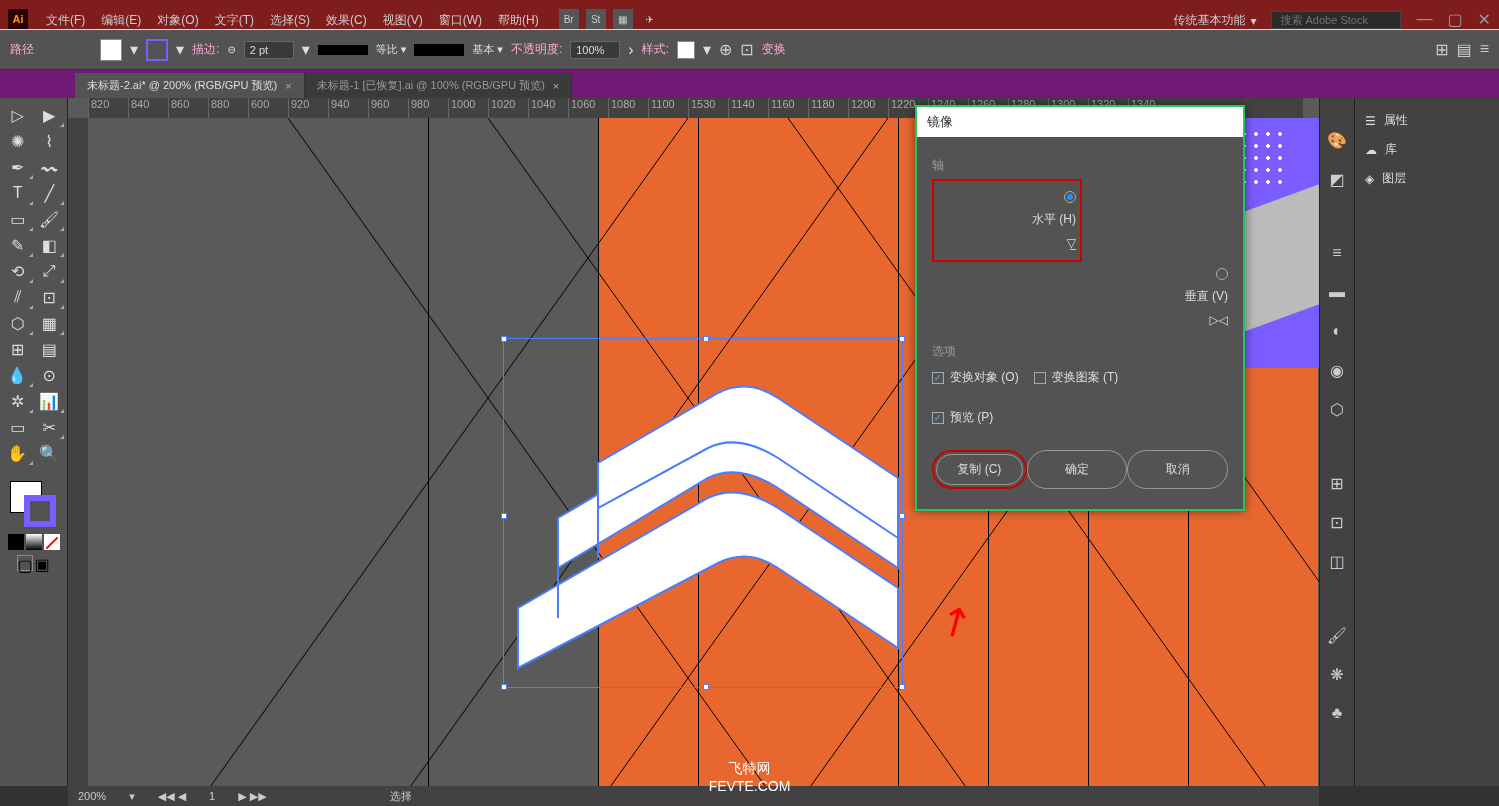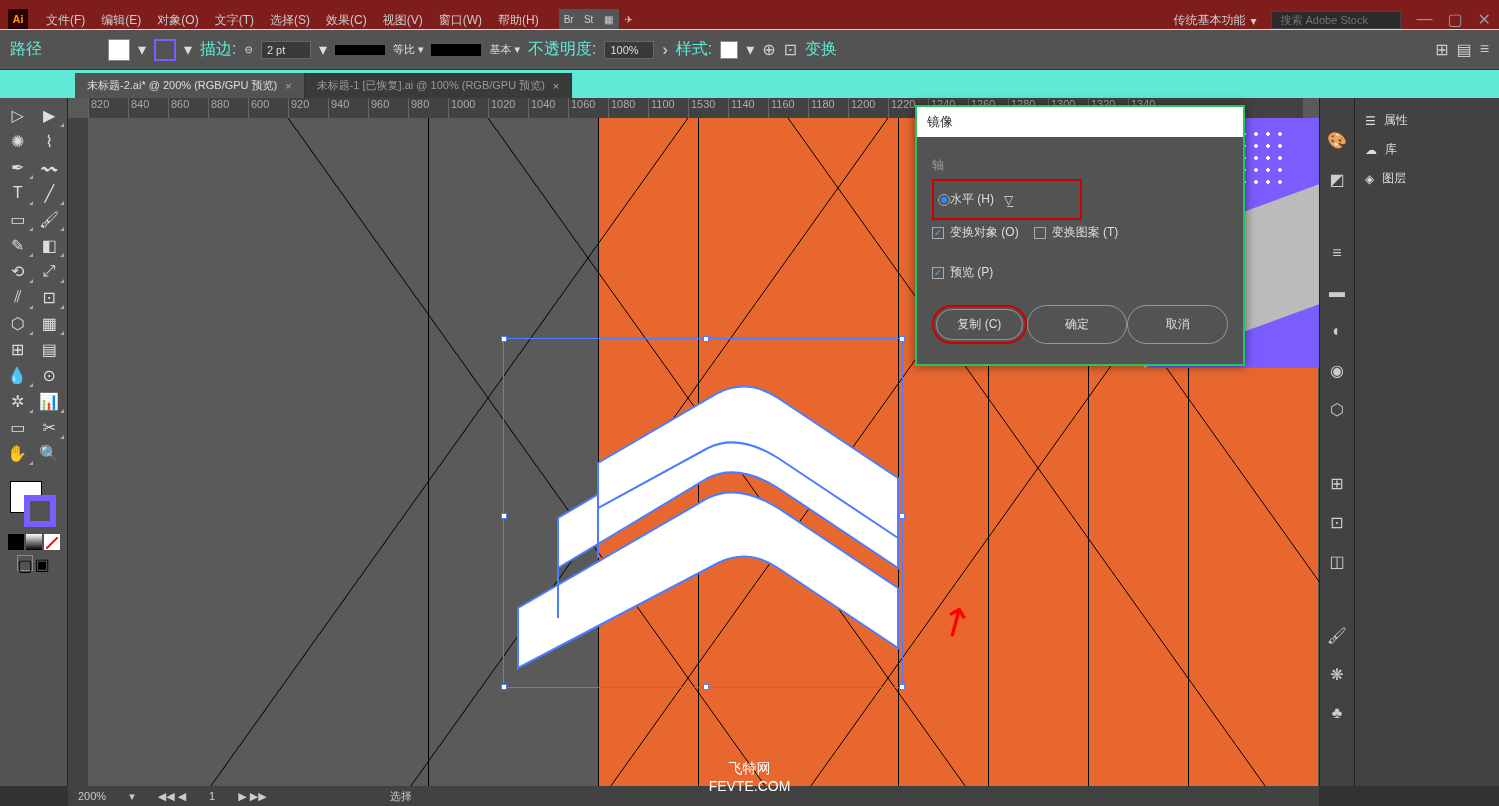--- a/index.html
+++ b/index.html
@@ -2,37 +2,37 @@
 <html><head>
 <meta charset="utf-8">
 <style>
 * { margin: 0; padding: 0; box-sizing: border-box; font-family: "Microsoft YaHei", sans-serif; }
 body { background: #323232; width: 1499px; height: 806px; overflow: hidden; position: relative; }
 
 
 .menubar { height: 30px; background: #7f1d1d; display: flex; align-items: flex-end; padding: 0 8px; border-bottom: 1px solid #fde047; }
 .ai-logo { width: 20px; height: 20px; background: #2b0000; color: #ff9a00; font-weight: bold; font-size: 11px; display: flex; align-items: center; justify-content: center; margin-right: 10px; }
 .menu-item { color: #ccc; font-size: 12px; padding: 0 8px; cursor: pointer; margin-top: 48px; }
-.menubar-icons { display: flex; gap: 0; margin-left: 12px; }
+.menubar-icons { display: flex; gap: 7px; margin-left: 12px; }
 .mb-icon { width: 20px; height: 20px; background: #555; display: flex; align-items: center; justify-content: center; color: #ccc; font-size: 10px; }
 .workspace-label { margin-left: auto; color: #ccc; font-size: 12px; display: flex; align-items: center; gap: 5px; }
 .search-stock { background: #2a2a2a; border: 1px solid #444; color: #888; font-size: 11px; padding: 2px 8px; width: 130px; margin-left: 15px; }
 .window-controls { display: flex; gap: 15px; margin-left: 15px; color: #999; }
 
 
 .control-bar { height: 40px; background: #535353; display: flex; align-items: center; padding: 0 10px; gap: 8px; border-bottom: 1px solid #333; }
-.ctrl-label { color: #5eead4; font-size: 16px; }
+.ctrl-label { color: #f9a8d4; font-size: 12px; }
 .fill-swatch { width: 22px; height: 22px; background: #fff; border: 1px solid #888; }
 .stroke-swatch { width: 22px; height: 22px; background: #535353; border: 2px solid #7b5cff; display: inline-block; }
 .ctrl-input { background: #3a3a3a; border: 1px solid #666; color: #ddd; font-size: 11px; padding: 2px 5px; width: 50px; }
 .stroke-preview { width: 50px; height: 10px; background: #000; }
 .ctrl-dropdown { color: #ddd; font-size: 11px; display: flex; align-items: center; gap: 3px; }
 
 
-.tab-bar { height: 28px; background: #5eead4; display: flex; align-items: flex-end; padding-left: 75px; }
+.tab-bar { height: 28px; background: #701a75; display: flex; align-items: flex-end; padding-left: 75px; }
 .tab { background: #535353; color: #ddd; font-size: 11px; padding: 5px 12px; display: flex; align-items: center; gap: 8px; border-right: 1px solid #333; }
 .tab.inactive { background: #3a3a3a; color: #999; }
 .tab-close { color: #aaa; cursor: pointer; }
 
 
 .main { display: flex; height: calc(100% - 118px); }
 
 
 .toolbox { width: 68px; background: #535353; border-right: 1px solid #222; padding: 4px 2px; }
 .tool-row { display: flex; }
@@ -56,21 +56,21 @@
 .logo-shape { position: absolute; left: 420px; top: 230px; }
 .selection-box { position: absolute; left: 415px; top: 220px; width: 400px; height: 350px; border: 1px solid #4a7eff; }
 .sel-handle { position: absolute; width: 6px; height: 6px; background: #fff; border: 1px solid #4a7eff; }
 .purple-box { position: absolute; right: 0; top: 0; width: 175px; height: 250px; background: #7b5cff; }
 .arrow-annotation { position: absolute; left: 850px; top: 480px; color: red; font-size: 40px; transform: rotate(-30deg); }
 
 
 .dialog { position: absolute; left: 915px; top: 105px; width: 330px; background: #535353; border: 2px solid #22c55e; box-shadow: 0 0 10px rgba(0,0,0,0.5); }
 .dialog-title { background: #fff; color: #333; padding: 6px 10px; font-size: 13px; }
 .dialog-body { padding: 20px 15px; color: #ddd; font-size: 12px; }
-.radio-row { display: flex; align-items: center; padding: 6px 0; }
+.radio-row { display: flex; align-items: flex-end; gap: 8px; padding: 6px 0; flex-direction: column; }
 .radio { width: 12px; height: 12px; border: 1px solid #aaa; border-radius: 50%; display: inline-flex; align-items: center; justify-content: center; }
 .radio.checked::after { content: ''; width: 6px; height: 6px; background: #1e90ff; border-radius: 50%; }
 .highlight-red { border: 2px solid #c00; padding: 4px; }
 .angle-input { background: #3a3a3a; border: 1px solid #666; color: #ddd; width: 50px; padding: 2px; }
 .dialog-section-label { color: #999; margin: 10px 0 5px; }
 .checkbox-row { display: flex; align-items: center; gap: 6px; padding: 4px 0; }
 .checkbox { width: 12px; height: 12px; border: 1px solid #aaa; display: inline-flex; align-items: center; justify-content: center; color: #4af; font-size: 10px; }
 .dialog-buttons { display: flex; margin-top: 20px; }
 .dlg-btn { flex: 1; padding: 6px; border: 1px solid #999; border-radius: 20px; text-align: center; background: transparent; color: #ddd; cursor: pointer; font-size: 12px; }
 
@@ -357,20 +357,26 @@
   <div class="dialog-title">镜像</div>
   <div class="dialog-body">
     <div style="color:#999;margin-bottom:5px">轴</div>
     <div class="highlight-red" style="display:inline-block;width:150px">
       <div class="radio-row">
         <span class="radio checked"></span>
         <span>水平 (H)</span>
         <span style="margin-left:10px">▽̲</span>
       </div>
     </div>
+    <div class="radio-row">
+      <span class="radio"></span>
+      <span>垂直 (V)</span>
+      <span style="margin-left:10px">▷◁</span>
+    </div>
+    <div class="dialog-section-label">选项</div>
     <div style="display:flex;gap:15px">
       <div class="checkbox-row">
         <span class="checkbox">✓</span>
         <span>变换对象 (O)</span>
       </div>
       <div class="checkbox-row">
         <span class="checkbox"></span>
         <span>变换图案 (T)</span>
       </div>
     </div>

